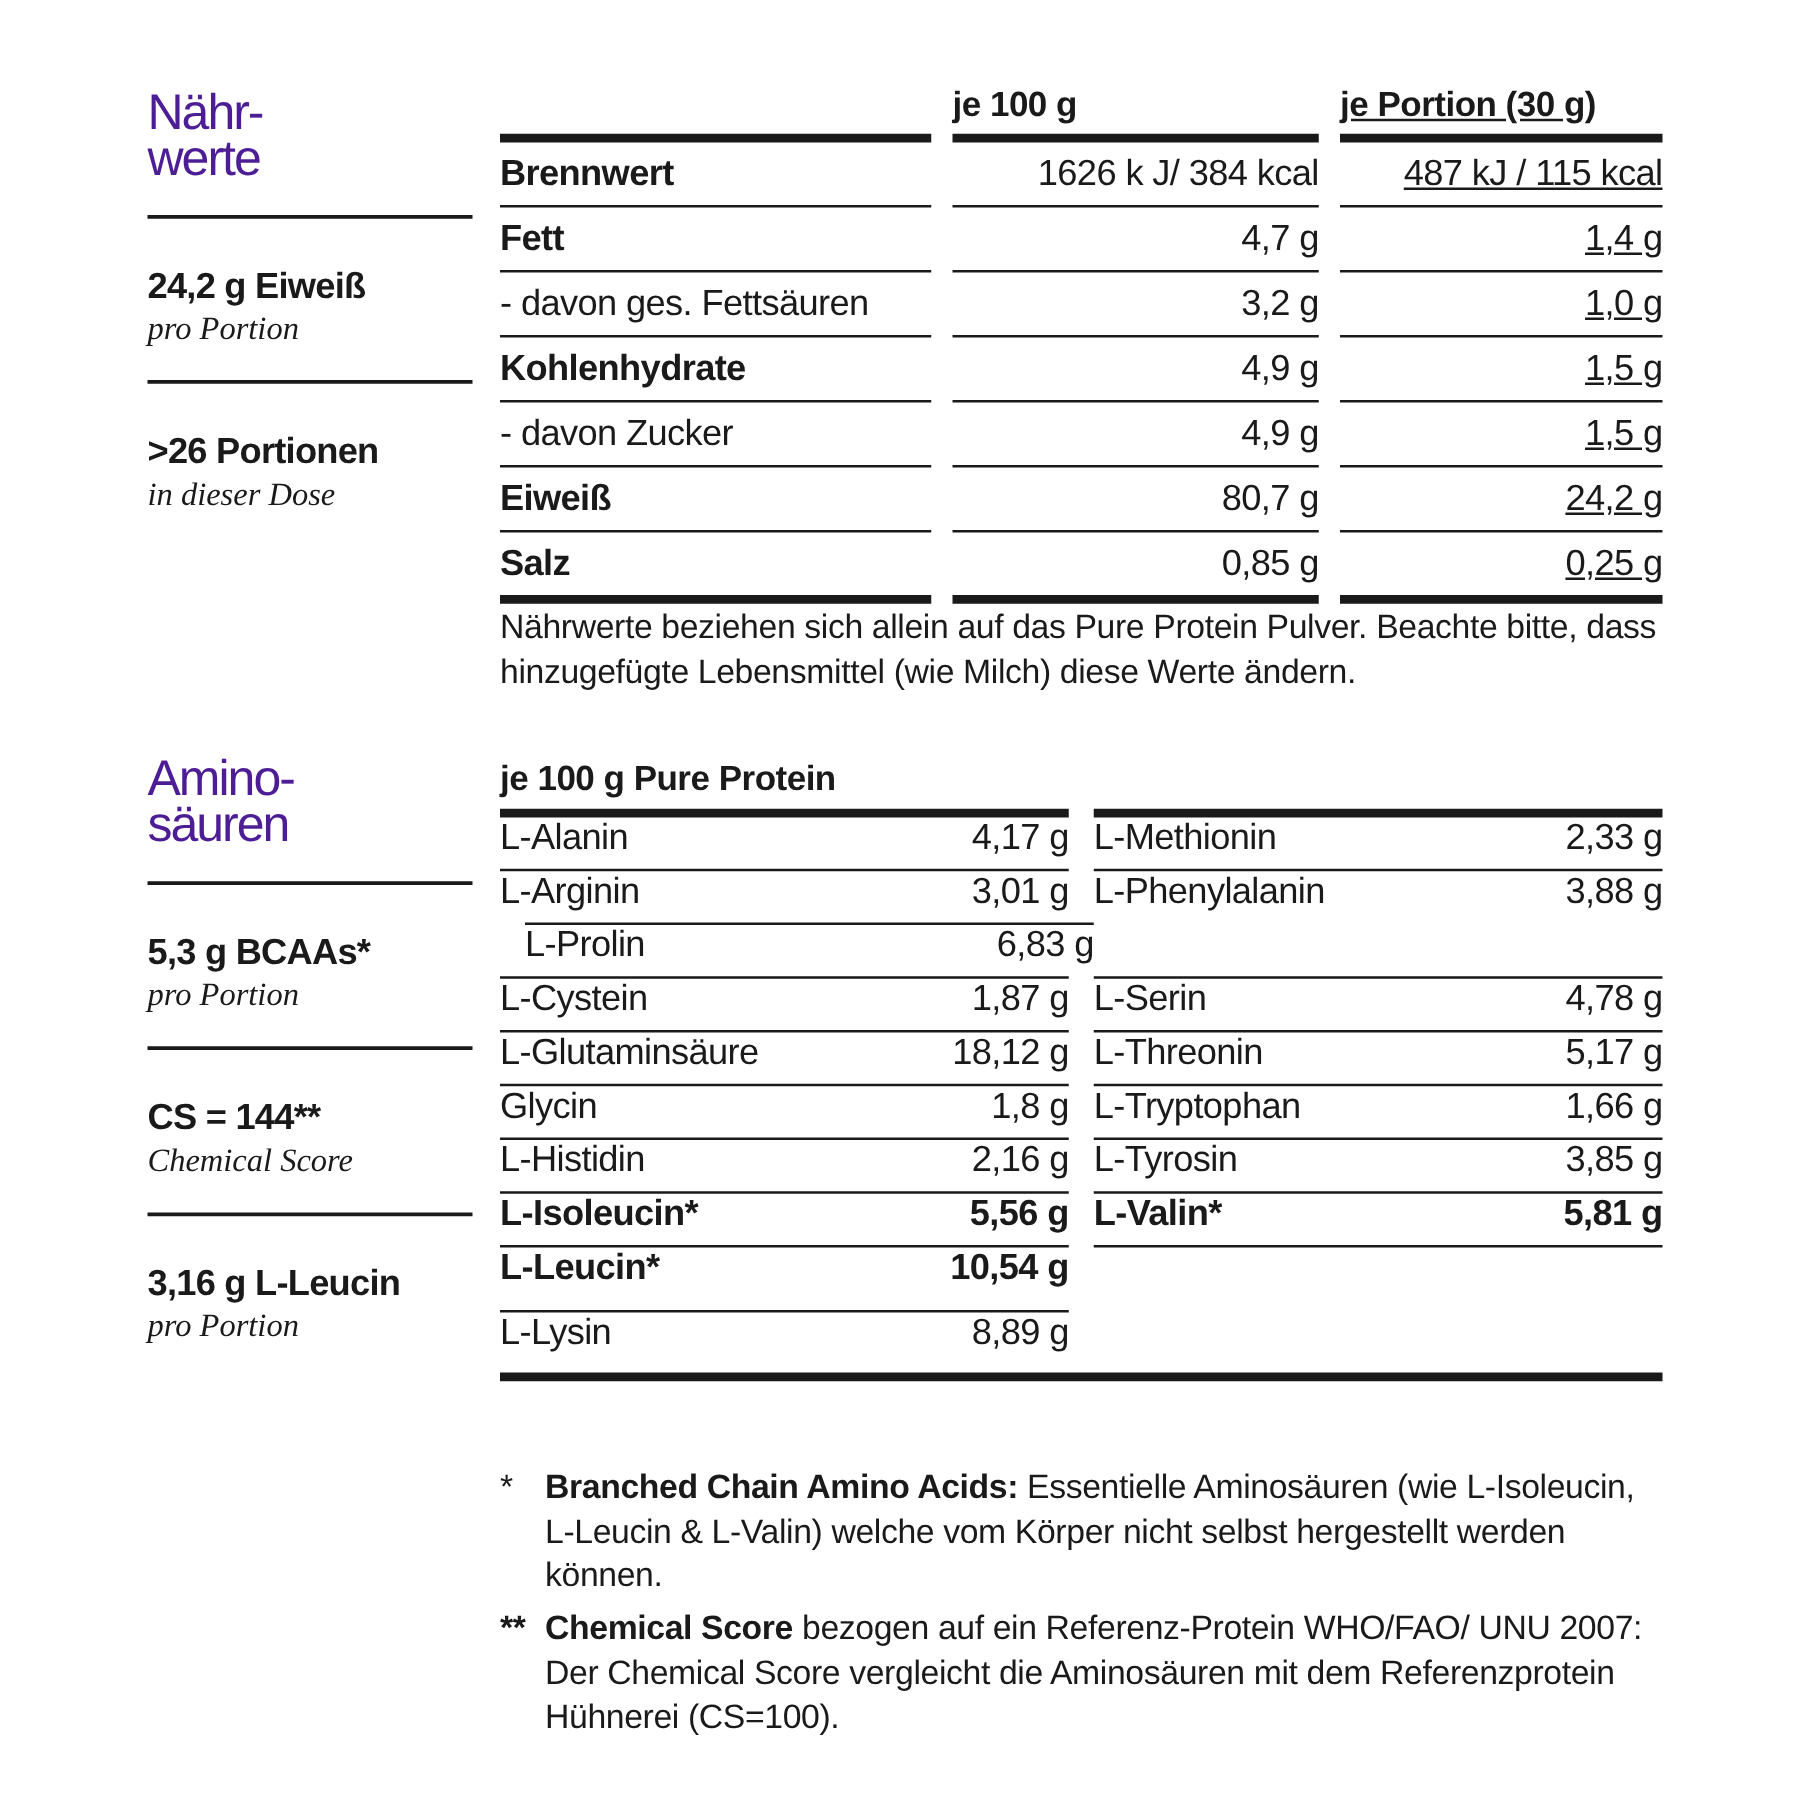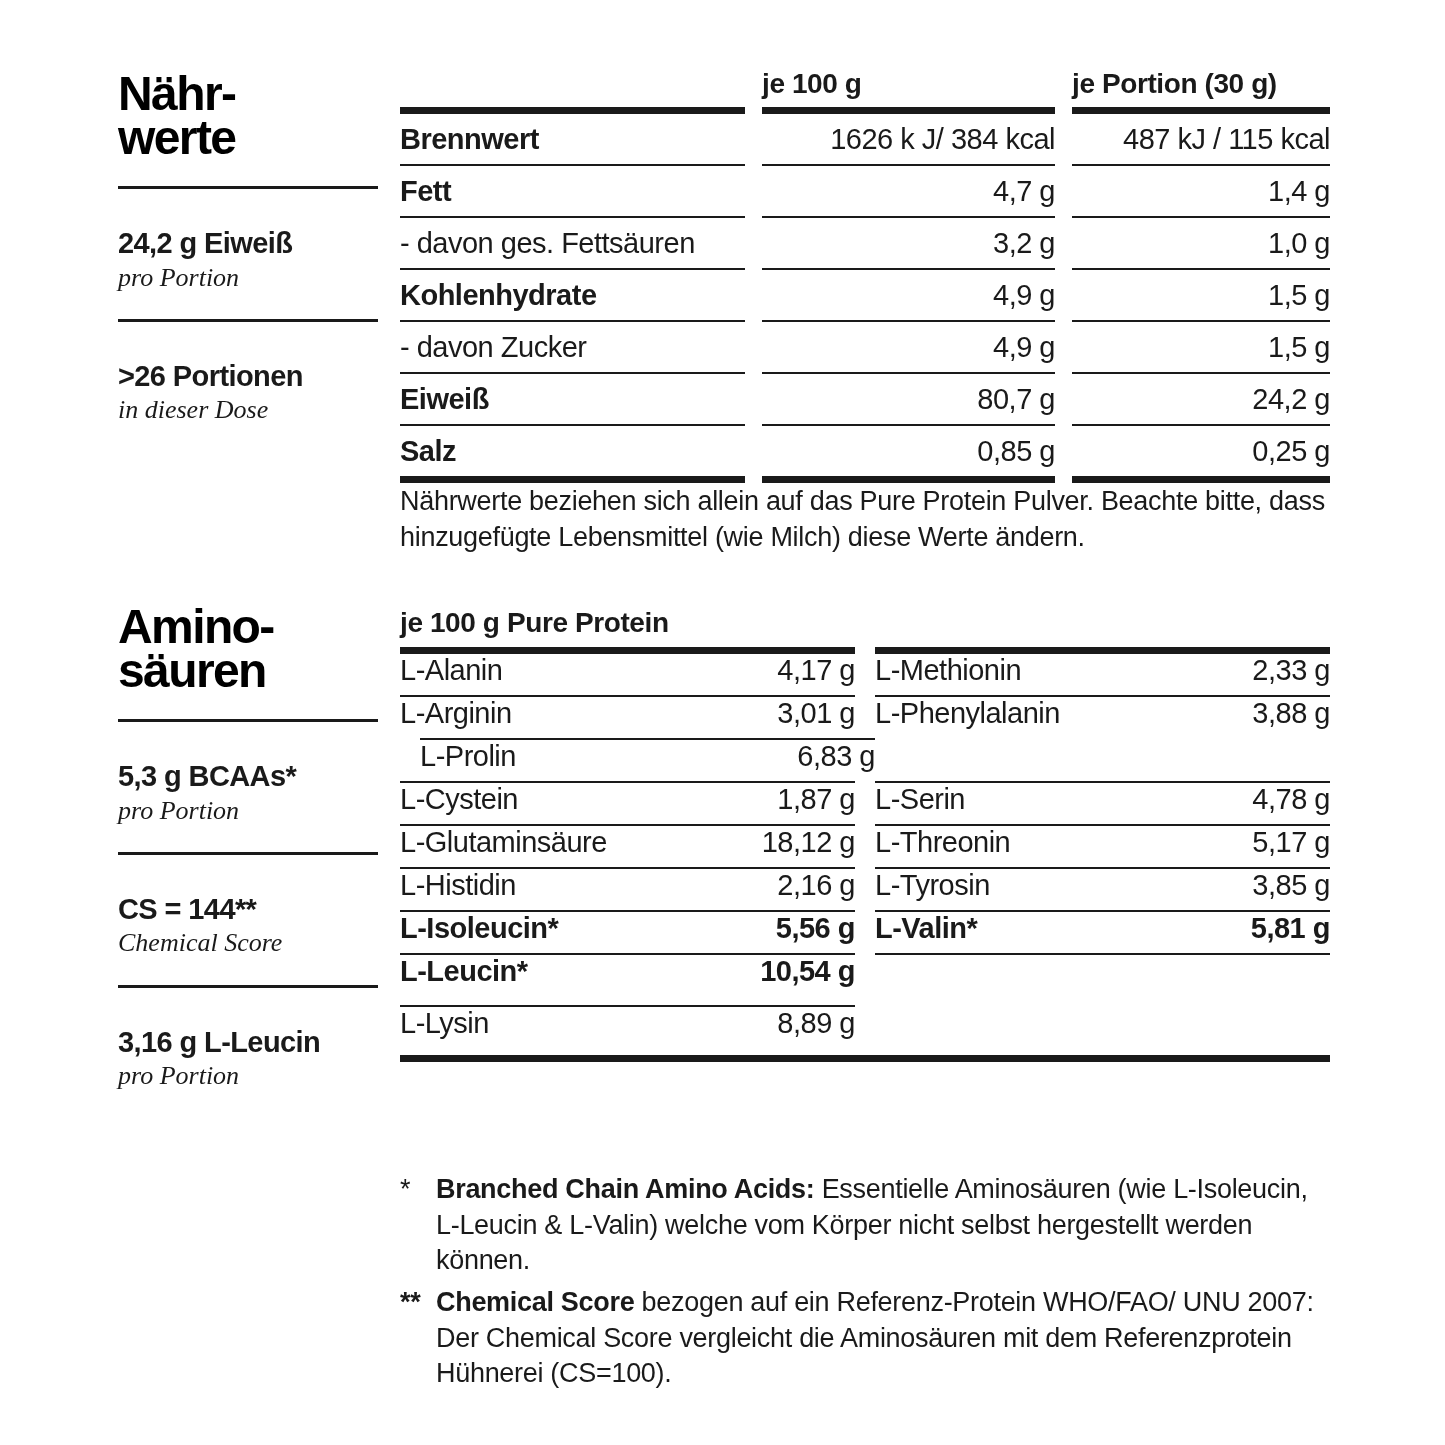--- a/index.html
+++ b/index.html
@@ -14,23 +14,23 @@
   }
 
   .page { position: relative; width: 1445px; height: 1445px; }
 
   
   .sidebar { position: absolute; left: 118px; width: 262px; }
   #sidebar-nutrition { top: 72px; }
   #sidebar-amino { top: 605px; }
 
   .side-title {
-    color: #000000;
-    font-weight: bold;
-    font-size: 48px;
+    color: #4c1d95;
+    font-weight: normal;
+    font-size: 40px;
     line-height: 0.92;
     letter-spacing: -1.6px;
   }
 
   .side-divider {
     border-top: 3.5px solid #1a1a1a;
     width: 260px;
     margin-top: 26px;
   }
 
@@ -57,21 +57,21 @@
     position: absolute;
     left: 400px;
     top: 68px;
     width: 930px;
   }
 
   .nt-row { display: flex; }
   .nt-c1 { width: 345px; flex: none; }
   .nt-gap { width: 17px; flex: none; }
   .nt-c2 { width: 293px; flex: none; }
-  .nt-c3 { width: 258px; flex: none; }
+  .nt-c3 { width: 258px; flex: none; text-decoration: underline; }
 
   .nt-head { font-weight: bold; font-size: 28px; letter-spacing: -0.4px; padding-bottom: 7px; }
 
   .nt-cell {
     font-size: 29px;
     letter-spacing: -0.5px;
     padding: 9px 0 8px 0;
     white-space: nowrap;
   }
   .nt-cell.label { text-align: left; }
@@ -303,20 +303,31 @@
         </div>
         <div class="am-row">
           <div class="am-col am-cell rule-thin">
             <span>L-Glutaminsäure</span>
             <span>18,12 g</span>
           </div>
           <div class="am-gap"></div>
           <div class="am-col am-cell rule-thin">
             <span>L-Threonin</span>
             <span>5,17 g</span>
+          </div>
+        </div>
+        <div class="am-row">
+          <div class="am-col am-cell rule-thin">
+            <span>Glycin</span>
+            <span>1,8 g</span>
+          </div>
+          <div class="am-gap"></div>
+          <div class="am-col am-cell rule-thin">
+            <span>L-Tryptophan</span>
+            <span>1,66 g</span>
           </div>
         </div>
         <div class="am-row">
           <div class="am-col am-cell rule-thin">
             <span>L-Histidin</span>
             <span>2,16 g</span>
           </div>
           <div class="am-gap"></div>
           <div class="am-col am-cell rule-thin">
             <span>L-Tyrosin</span>

